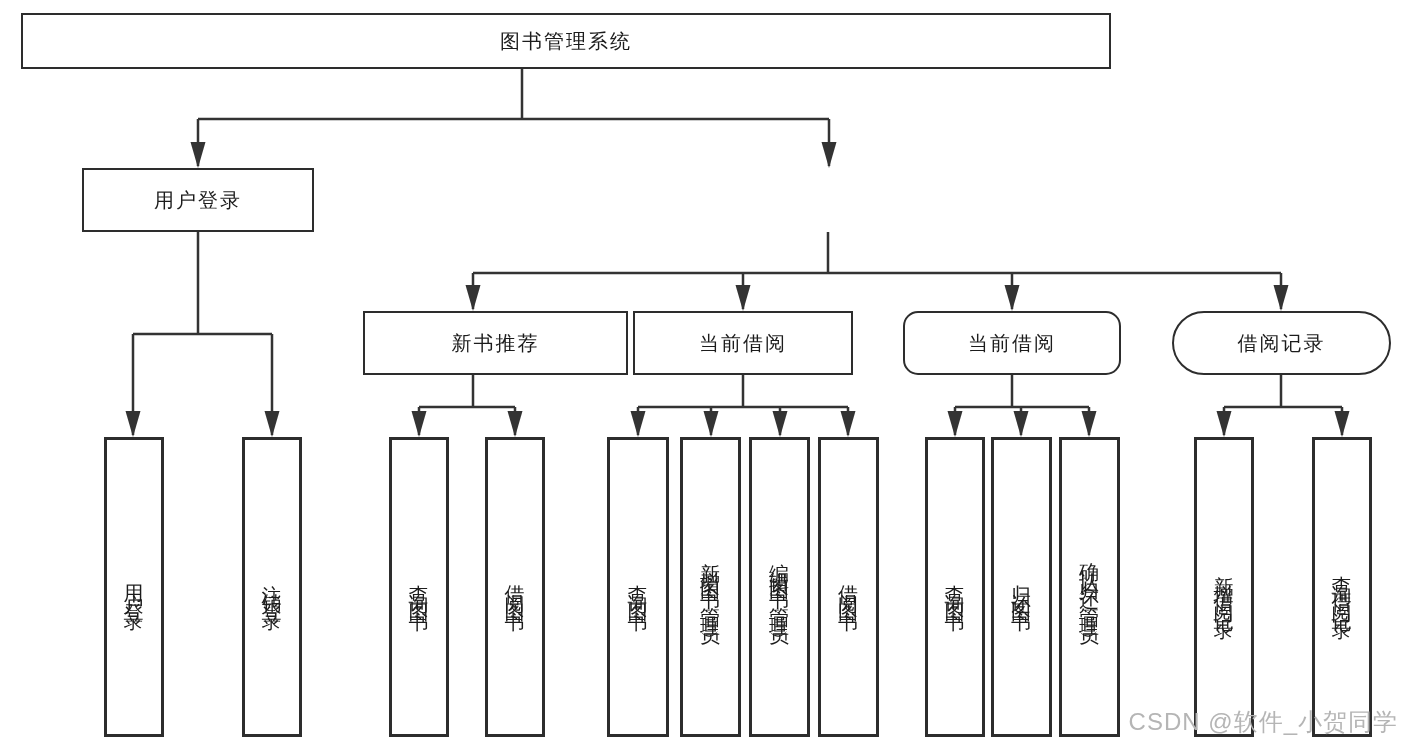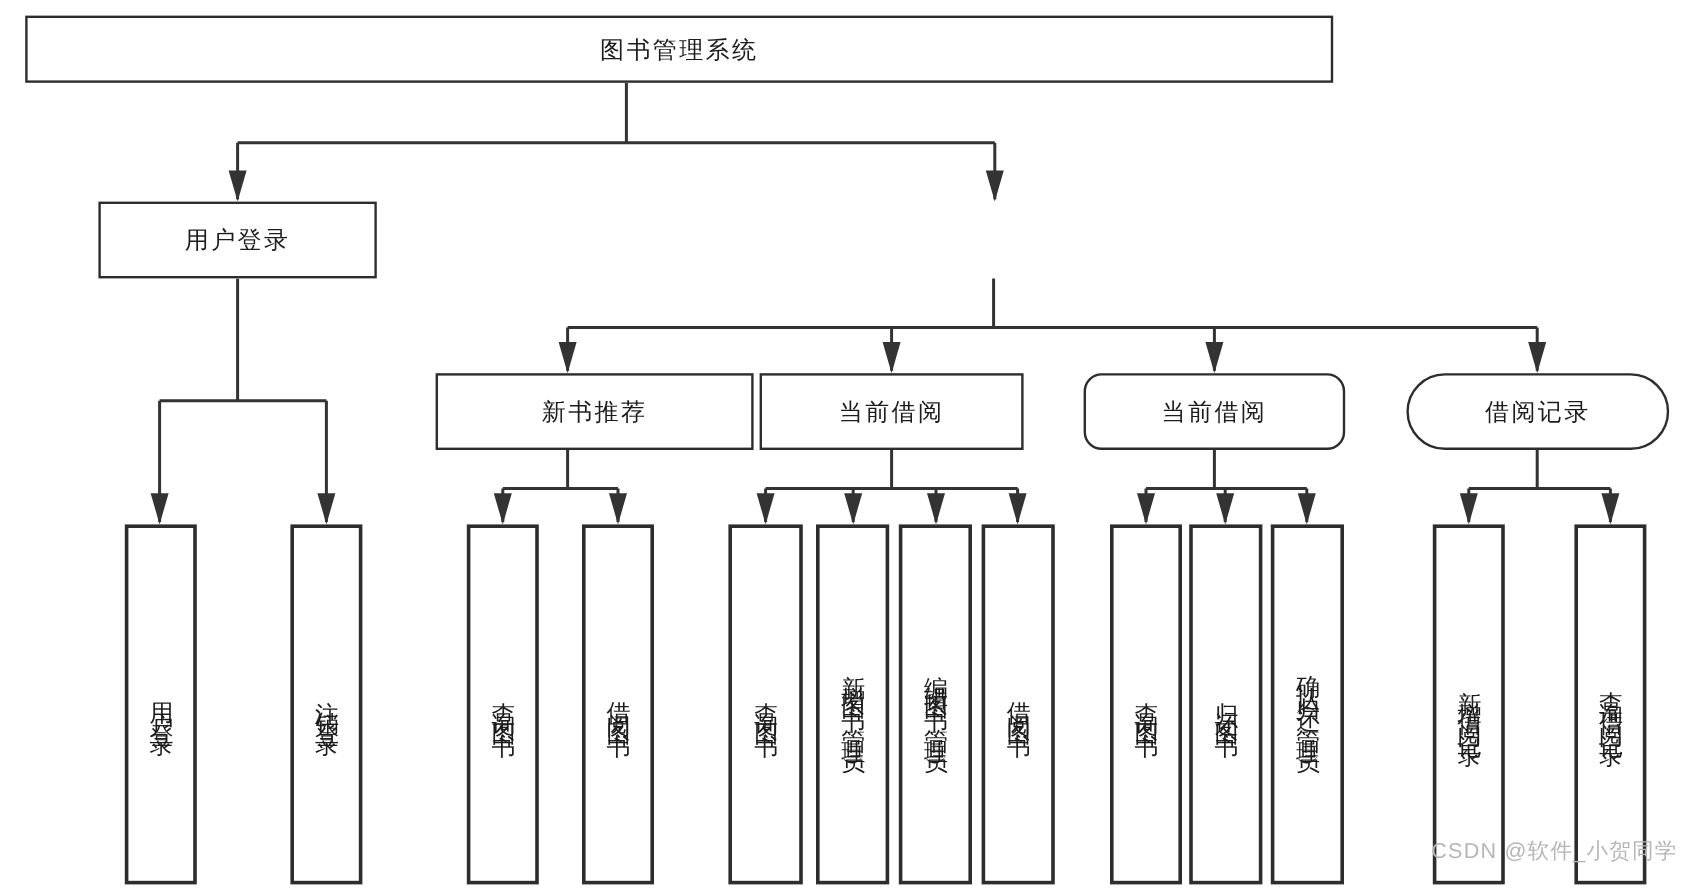--- a/index.html
+++ b/index.html
@@ -33,22 +33,22 @@
   .leaf span{
     writing-mode:vertical-rl;
     text-orientation:mixed;
     font-size:20px;
     line-height:1;
     letter-spacing:9px;
     color:#1c1c1c;
   }
   .watermark{
     position:absolute;
-    right:7px;bottom:26px;
-    font-size:18px;
+    right:7px;bottom:9px;
+    font-size:24px;
     color:#b5b5b5;
     letter-spacing:1px;
     white-space:nowrap;
   }
 </style>
 </head>
 <body>
 
 <div id="stage">
 

